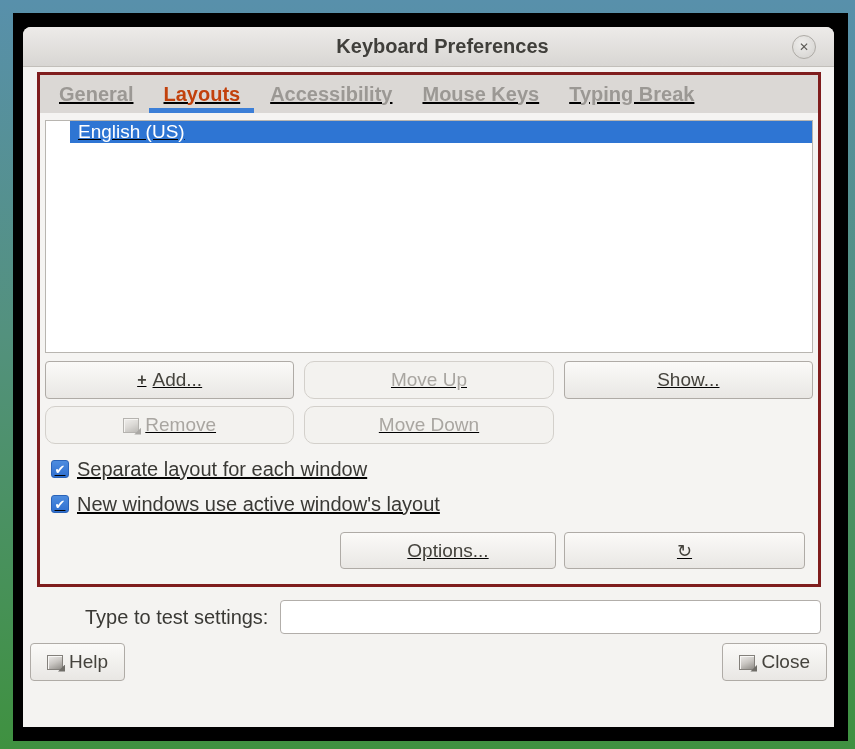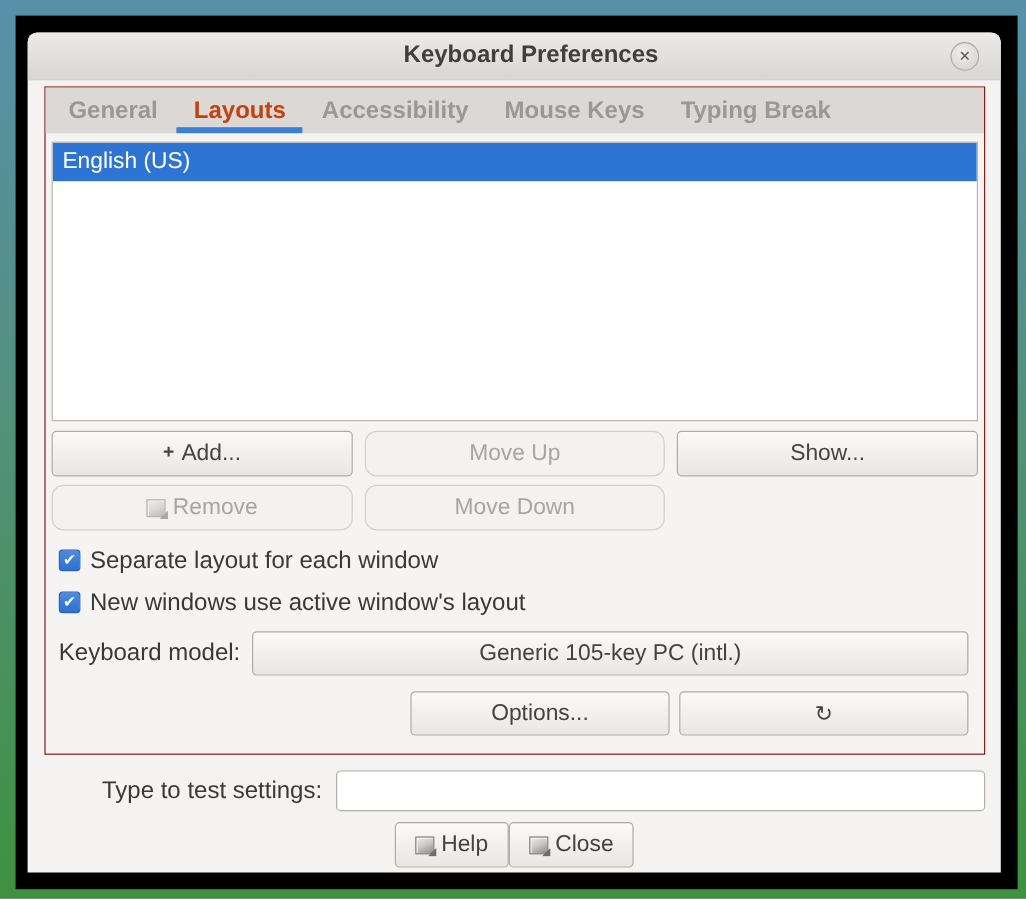--- a/index.html
+++ b/index.html
@@ -27,32 +27,32 @@
   .close-btn {
     position:absolute; right:18px; top:8px; width:24px; height:24px;
     border-radius:50%;
     background:radial-gradient(circle at 40% 35%,#efeeec,#d2d0cd);
     border:1px solid #aeaba6;
     color:#5c5a56; display:flex; align-items:center; justify-content:center;
     font-size:12px; font-weight:bold; cursor:default;
   }
   
   .content { flex:1; padding:5px 13px 0 14px; display:flex; flex-direction:column; }
-  .notebook { border:1px solid #7f1d1d; background:#f5f4f2; }
+  .notebook { border:3px solid #7f1d1d; background:#f5f4f2;text-decoration:underline; }
   .tabstrip { display:flex; background:#dbd8d5; height:38px; padding-left:4px; }
   .tab {
     display:flex; align-items:center; padding:0 15px;
     font-size:20px; font-weight:bold; color:#9b9894; position:relative; cursor:default;
   }
   .tab.active { color:#c2410c; }
   .tab.active::after { content:""; position:absolute; left:1px; right:1px; bottom:0; height:5px; background:#3c7fd7; }
   .page { padding:7px 5px 15px 5px; }
   
   .layout-list { background:#fff; border:1px solid #b8b5b0; height:233px; margin-bottom:8px; overflow:hidden; }
-  .list-row { height:32px; display:flex; align-items:center; padding:0 8px; font-size:19px; }
+  .list-row { height:22px; display:flex; align-items:center; padding:0 8px; font-size:19px;margin-left:24px; }
   .list-row.selected { background:#2e75d3; color:#ffffff; }
   
   .btn {
     height:38px; display:flex; align-items:center; justify-content:center; gap:6px;
     font-size:19px; color:#45433d;
     background:linear-gradient(#fbfaf8,#e9e7e4);
     border:1px solid #afaba6; border-radius:4px; cursor:default; white-space:nowrap;
   }
   .btn.disabled { background:#f3f2ef; border-color:#d3d0cb; color:#a9a6a1;border-radius:10px; }
   .btn-grid { display:grid; grid-template-columns:1fr 1fr 1fr; gap:7px 10px; margin-bottom:10px; }
@@ -84,21 +84,21 @@
   .options-row { display:flex; justify-content:flex-end; gap:8px; margin:13px 8px 0 0; }
   .options-row .btn-options { width:216px; height:37px; }
   .options-row .btn-reset { width:241px; height:37px; }
   
   .test-row { display:flex; align-items:center; gap:12px; margin-top:13px; font-size:20px; color:#3a3935;margin-left:48px; }
   .test-input {
     flex:1; height:34px; border:1px solid #b2aeaa; border-radius:4px;
     background:#fff; font-size:19px; padding:0 8px; outline:none;
     font-family:"Liberation Sans","DejaVu Sans",sans-serif;
   }
-  .footer { display:flex; justify-content:center; margin:9px -6px 0 -7px; }
+  .footer { display:flex; justify-content:space-between; margin:9px -6px 0 -7px; }
   .footer .btn { padding:0 16px; height:38px; }
 </style>
 </head>
 <body>
 
 <div class="black-frame"></div>
 
 <div class="dialog">
 
   <div class="titlebar">
@@ -154,26 +154,20 @@
           <span>Separate layout for each window</span>
         </div>
 
         <div class="checkbox-row">
           <span class="checkbox">
             <span>✔</span>
           </span>
           <span>New windows use active window's layout</span>
         </div>
 
-        <div class="model-row">
-          <span>Keyboard model:</span>
-          <div class="btn">
-            <span>Generic 105-key PC (intl.)</span>
-          </div>
-        </div>
 
         <div class="options-row">
           <div class="btn btn-options">
             <span>Options...</span>
           </div>
           <div class="btn btn-reset">
             <span class="reset-glyph">↻</span>
           </div>
         </div>
 

